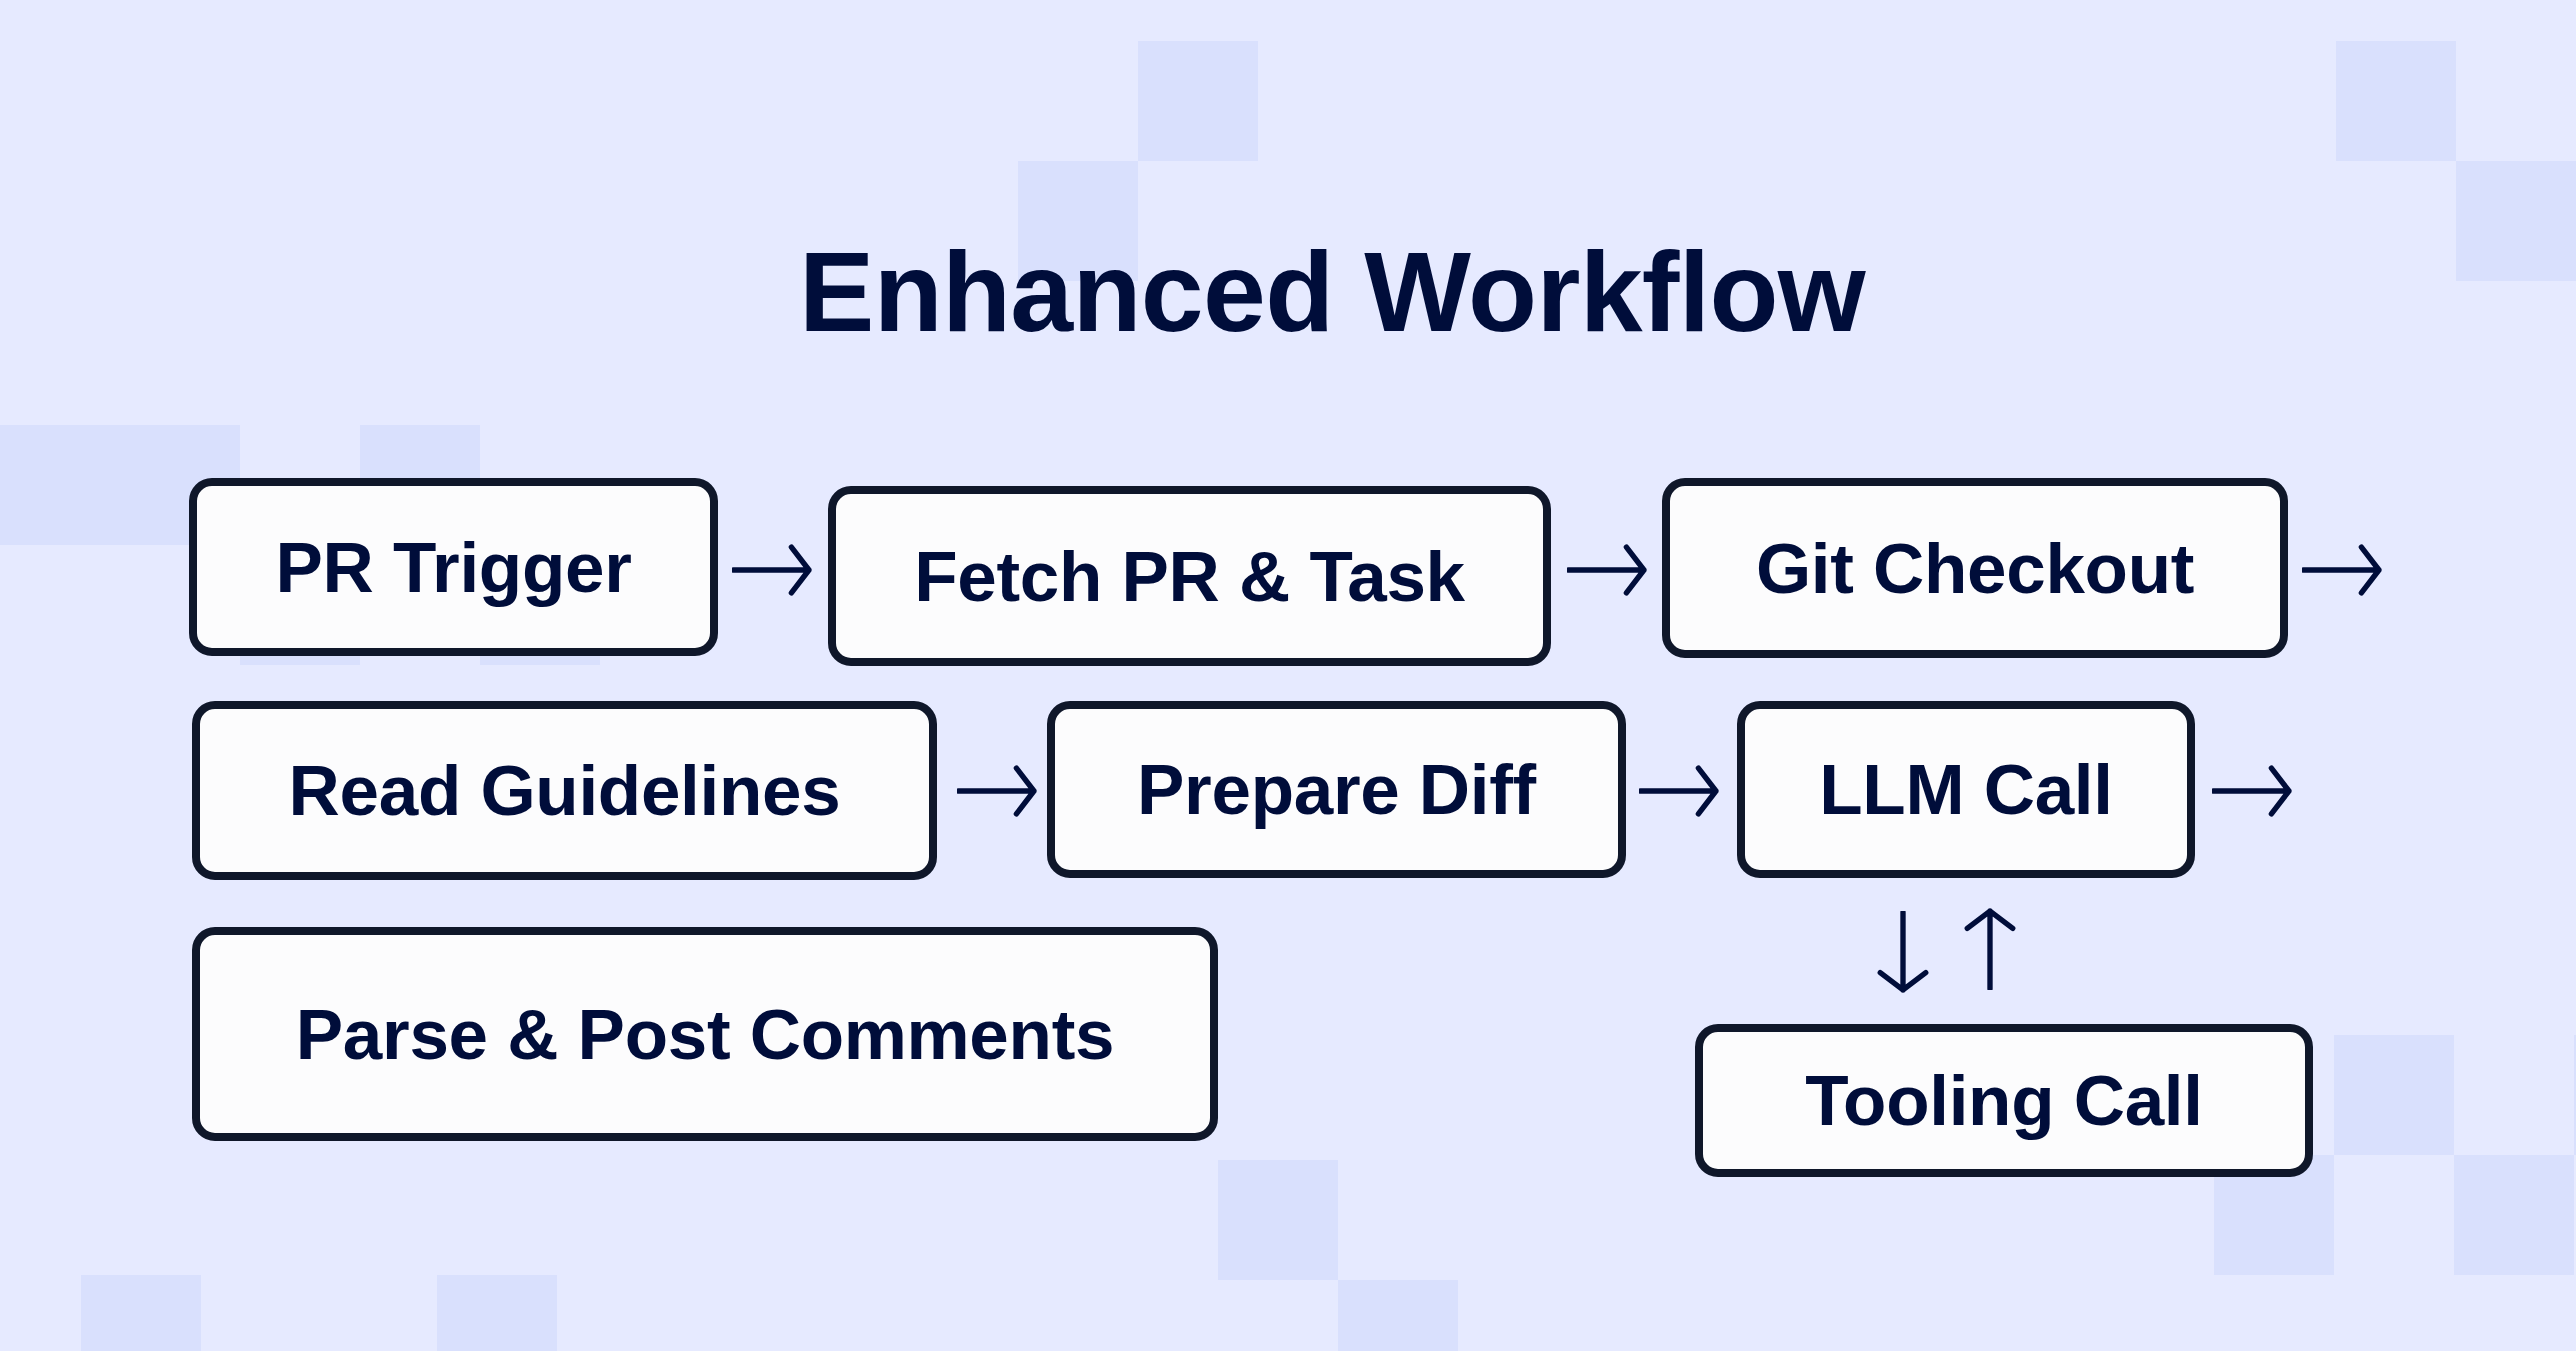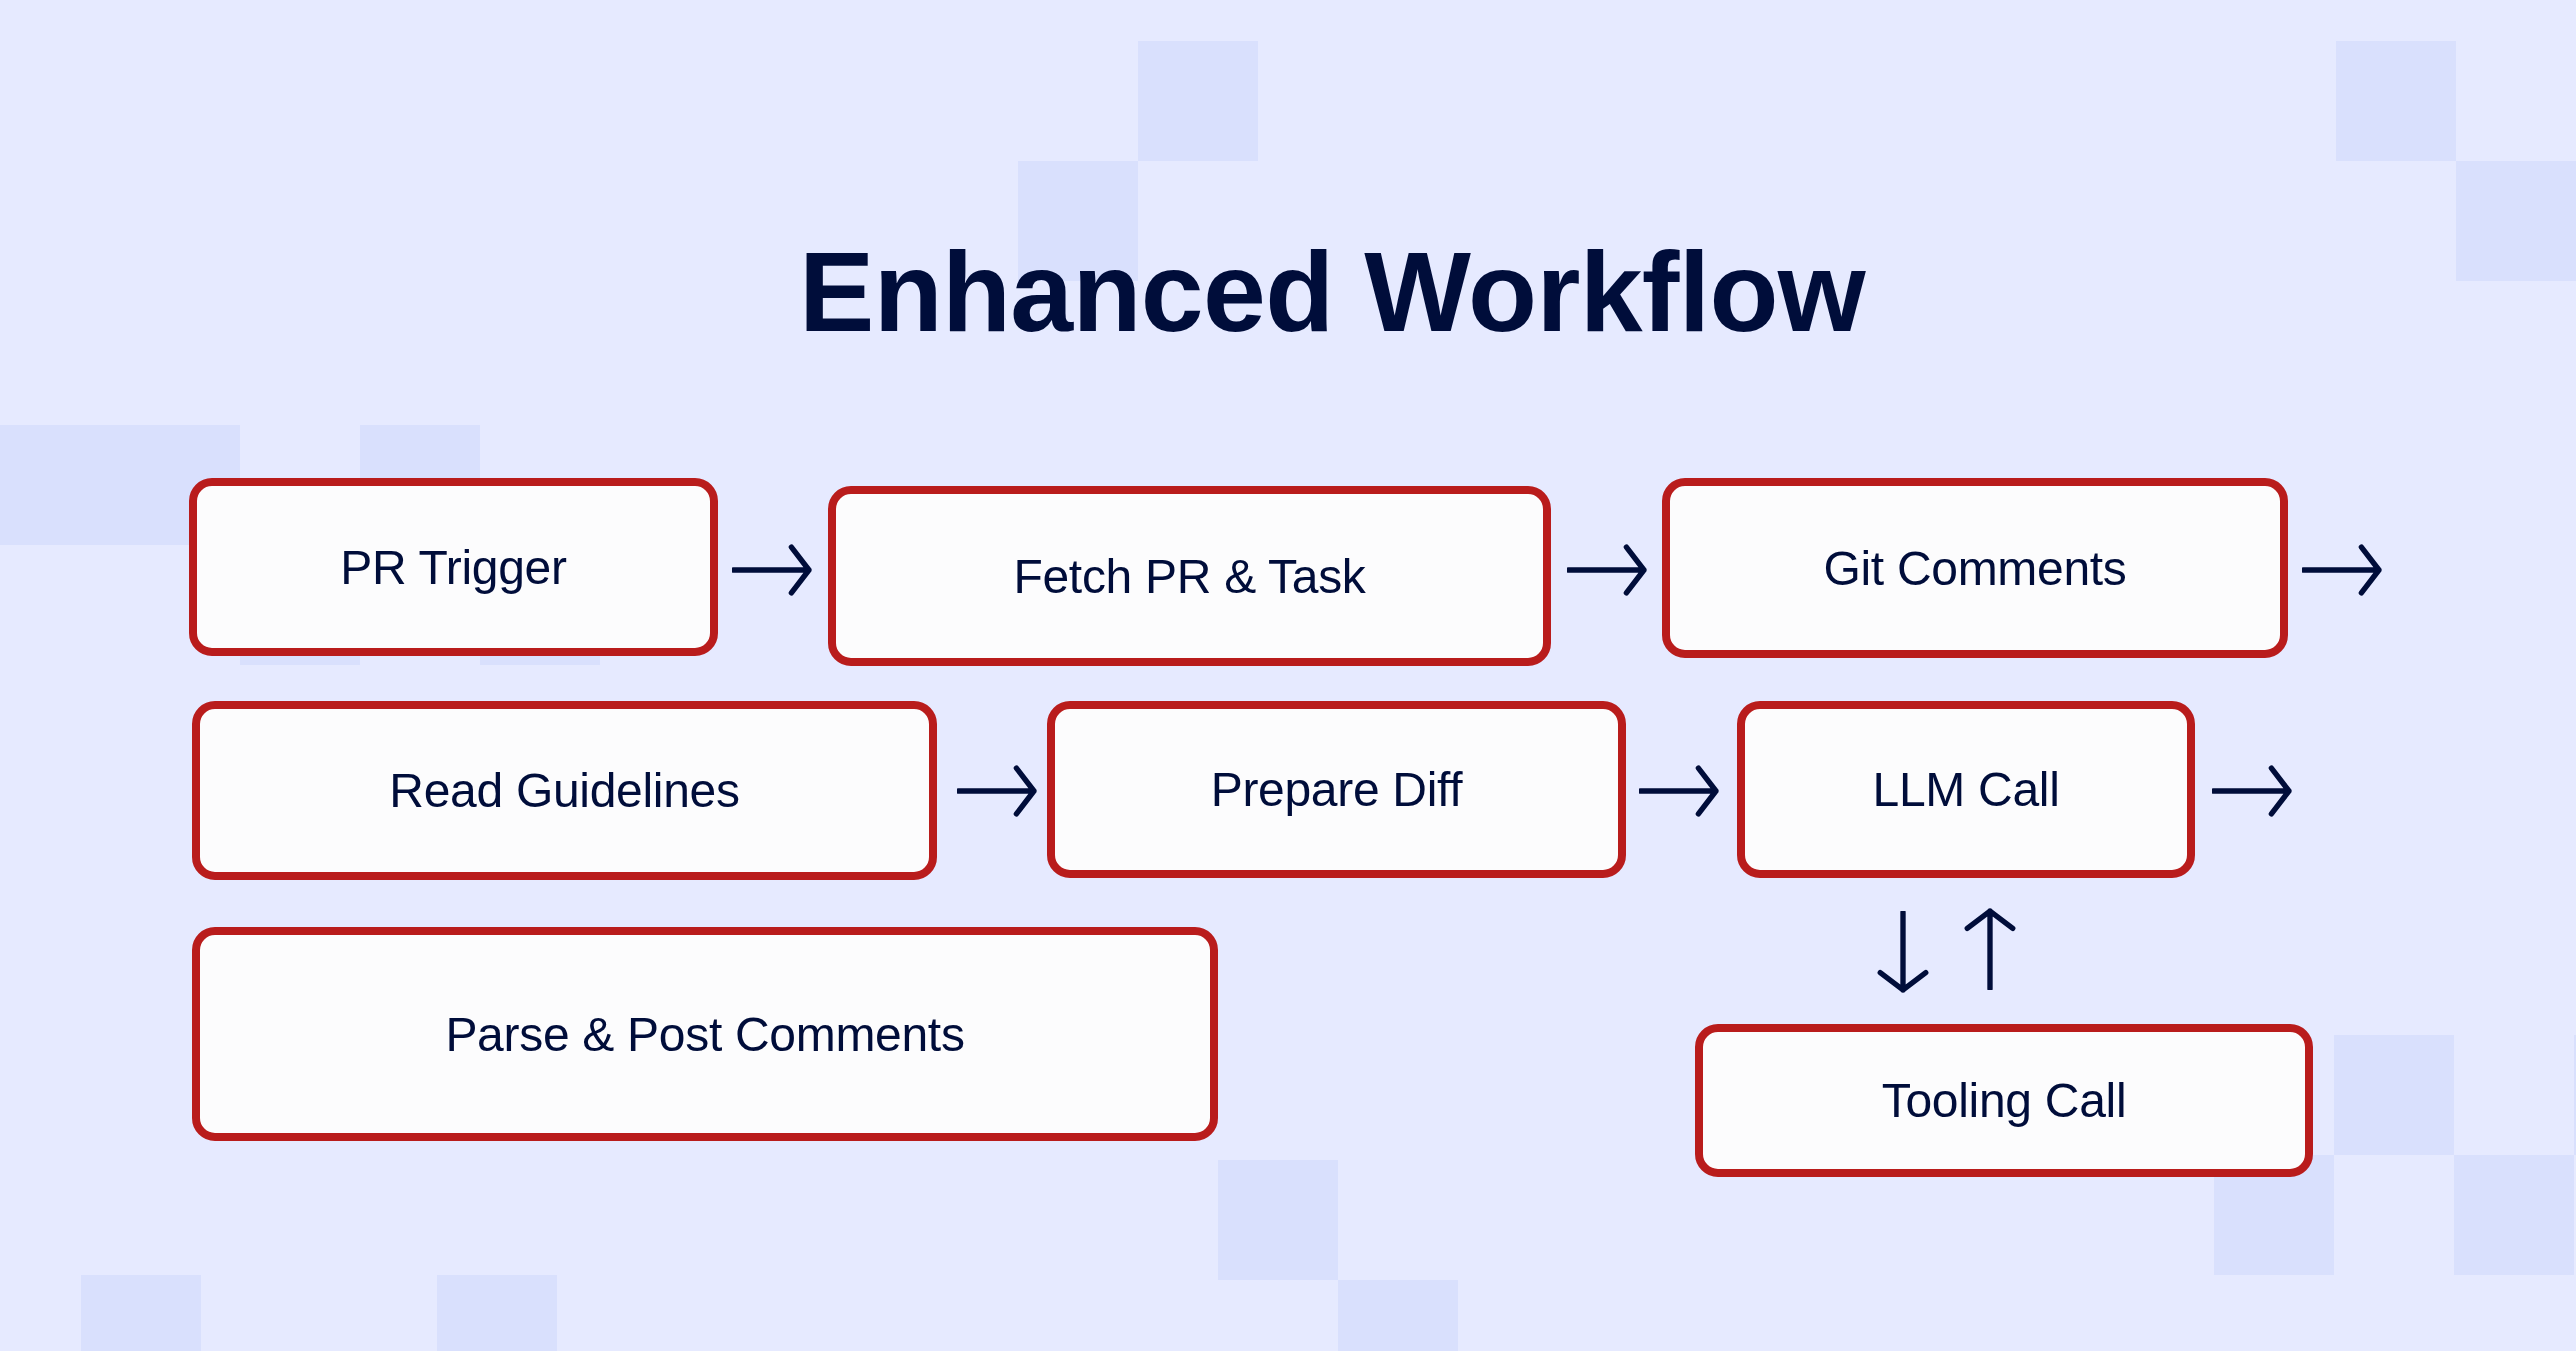--- a/index.html
+++ b/index.html
@@ -10,23 +10,23 @@
     color: #000d3a;
   }
   .sq { position: absolute; width: 120px; height: 120px; background: #d9e0fd; }
   .title {
     position: absolute; left: 0; width: 2576px; top: 213px;
     text-align: center; font-size: 113px; font-weight: 700;
     letter-spacing: -0.7px; line-height: 134px; margin: 12px; padding-left: 32px;
   }
   .node {
     position: absolute; box-sizing: border-box;
-    background: #fcfcfd; border: 8px solid #b91c1c; border-radius: 23px;
+    background: #fcfcfd; border: 8px solid #0f172a; border-radius: 23px;
     display: flex; align-items: center; justify-content: center;
-    font-size: 48px; font-weight: 400; letter-spacing: -0.3px;
+    font-size: 71px; font-weight: 700; letter-spacing: -0.3px;
     white-space: nowrap;
   }
   .arrow { position: absolute; }
   .arrow svg { display: block; }
 </style>
 </head>
 <body>
 
 <div class="sq" style="left:1138px;top:41px"></div>
 <div class="sq" style="left:1018px;top:161px"></div>
@@ -53,21 +53,21 @@
   <svg width="81" height="54" viewBox="0 0 120 80">
       <path d="M2 40 H114 M88 6 L114 40 L88 74" fill="none" stroke="#000d3a" stroke-width="8" stroke-linecap="round" stroke-linejoin="round"></path>
     </svg>
 </div>
 <div class="node" style="left:828px;top:486px;width:723px;height:180px">Fetch PR &amp; Task</div>
 <div class="arrow" style="left:1567px;top:543px">
   <svg width="81" height="54" viewBox="0 0 120 80">
       <path d="M2 40 H114 M88 6 L114 40 L88 74" fill="none" stroke="#000d3a" stroke-width="8" stroke-linecap="round" stroke-linejoin="round"></path>
     </svg>
 </div>
-<div class="node" style="left:1662px;top:478px;width:626px;height:180px">Git Comments</div>
+<div class="node" style="left:1662px;top:478px;width:626px;height:180px">Git Checkout</div>
 <div class="arrow" style="left:2302px;top:543px">
   <svg width="81" height="54" viewBox="0 0 120 80">
       <path d="M2 40 H114 M88 6 L114 40 L88 74" fill="none" stroke="#000d3a" stroke-width="8" stroke-linecap="round" stroke-linejoin="round"></path>
     </svg>
 </div>
 
 <div class="node" style="left:192px;top:701px;width:745px;height:179px">Read Guidelines</div>
 <div class="arrow" style="left:957px;top:764px">
   <svg width="81" height="54" viewBox="0 0 120 80">
       <path d="M2 40 H114 M88 6 L114 40 L88 74" fill="none" stroke="#000d3a" stroke-width="8" stroke-linecap="round" stroke-linejoin="round"></path>

